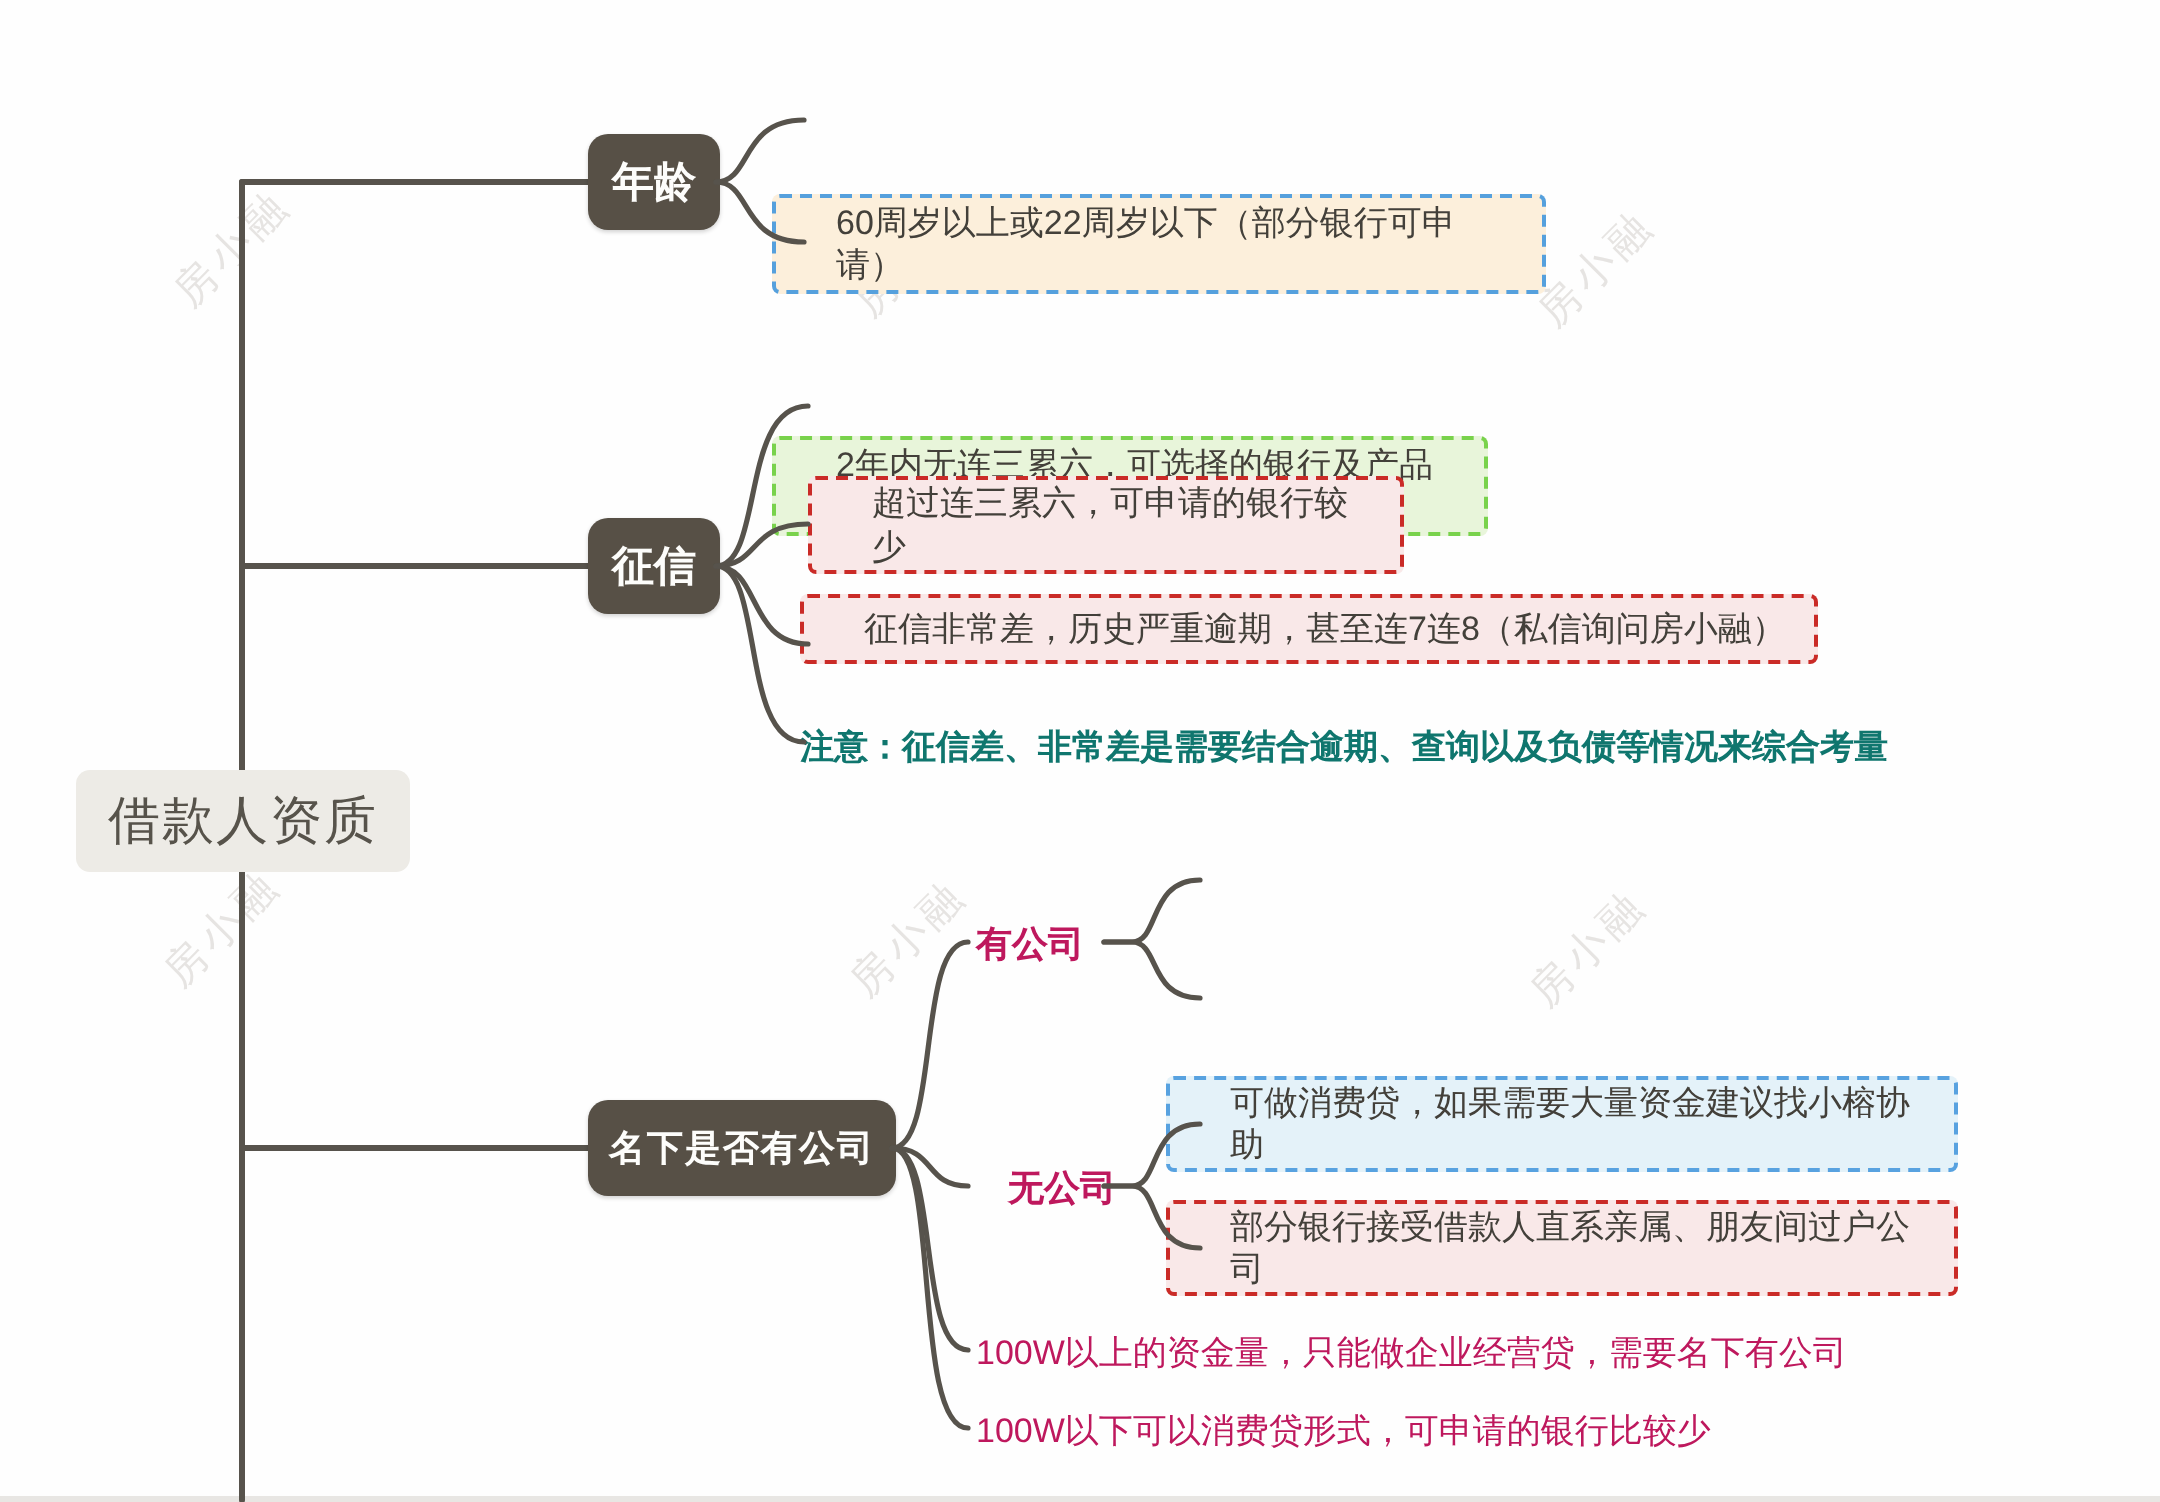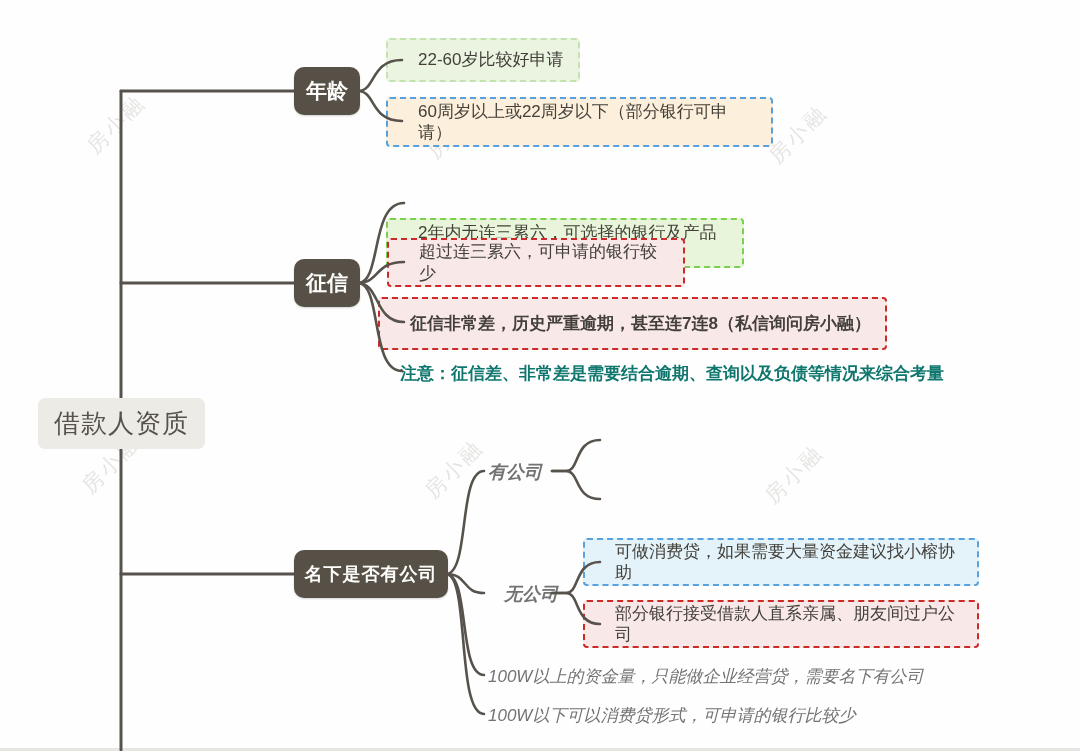--- a/index.html
+++ b/index.html
@@ -30,21 +30,21 @@
         border-radius:4px;border-width:2px;border-style:dashed;line-height:1.25;}
   .bg-green-soft{background:#eaf4e1;border-color:#c2e2b0;}
   .bg-orange{background:#fcefdb;border-color:#55a0dd;}
   .bg-green{background:#e8f5da;border-color:#79d24c;margin-top:40px;}
   .bg-pink-red{background:#f9e8e8;border-color:#ca2b27;}
   .bg-blue-green{background:#e8eef8;border-color:#62cf45;}
   .bg-pink-green{background:#f8e8e5;border-color:#62cf45;}
   .bg-blue{background:#e4f2f9;border-color:#58a2e0;}
 
   
-  .txt{position:absolute;z-index:2;font-size:17px;color:#737373;white-space:nowrap;font-style:italic;}
+  .txt{position:absolute;z-index:2;font-size:17px;color:#be185d;white-space:nowrap;}
   .txt.sub{font-weight:600;font-size:18px;}
   .note{position:absolute;z-index:2;font-size:17px;color:#0f766e;white-space:nowrap;font-weight:600;}
 </style>
 </head>
 <body>
 
 <div id="canvas">
 
   <div class="wm" style="left:80px;top:110px;">房小融</div>
   <div class="wm" style="left:420px;top:115px;">房小融</div>
@@ -79,32 +79,31 @@
       <path d="M 446 574 C 470 574 456 714 484 714"></path>
 
       <path d="M 552 471 H 566 C 580 471 574 440 600 440"></path>
       <path d="M 552 471 H 566 C 580 471 574 499 600 499"></path>
 
       <path d="M 552 593 H 566 C 580 593 574 562 600 562"></path>
       <path d="M 552 593 H 566 C 580 593 574 624 600 624"></path>
     </g>
   </svg>
 
-  <div class="root" style="left:38px;top:398px;width:167px;height:51px;">借款人资质</div>
+  <div class="root" style="left:38px;top:385px;width:167px;height:51px;">借款人资质</div>
 
   <div class="topic small" style="left:294px;top:67px;width:66px;height:48px;">年龄</div>
   <div class="topic small" style="left:294px;top:259px;width:66px;height:48px;text-align:center;">征信</div>
   <div class="topic wide" style="left:294px;top:550px;width:154px;height:48px;">名下是否有公司</div>
 
-  <div class="leaf bg-green-soft" style="left:386px;top:38px;width:194px;height:44px;">22-60岁比较好申请</div>
   <div class="leaf bg-orange" style="left:386px;top:97px;width:387px;height:50px;">60周岁以上或22周岁以下（部分银行可申请）</div>
 
   <div class="leaf bg-green" style="left:386px;top:178px;width:358px;height:50px;">2年内无连三累六，可选择的银行及产品多</div>
-  <div class="leaf bg-pink-red" style="left:387px;top:238px;width:298px;height:49px;">超过连三累六，可申请的银行较少</div>
-  <div class="leaf bg-pink-red" style="left:378px;top:297px;width:509px;height:53px;font-weight:bold;">征信非常差，历史严重逾期，甚至连7连8（私信询问房小融）</div>
+  <div class="leaf bg-pink-red" style="left:404px;top:238px;width:298px;height:49px;">超过连三累六，可申请的银行较少</div>
+  <div class="leaf bg-pink-red" style="left:400px;top:297px;width:509px;height:35px;">征信非常差，历史严重逾期，甚至连7连8（私信询问房小融）</div>
   <div class="note" style="left:400px;top:362px;">注意：征信差、非常差是需要结合逾期、查询以及负债等情况来综合考量</div>
 
   <div class="txt sub" style="left:488px;top:460px;">有公司</div>
   <div class="txt sub" style="left:488px;top:582px;margin-left:16px;">无公司</div>
 
 
   <div class="leaf bg-blue" style="left:583px;top:538px;width:396px;height:48px;">可做消费贷，如果需要大量资金建议找小榕协助</div>
   <div class="leaf bg-pink-red" style="left:583px;top:600px;width:396px;height:48px;">部分银行接受借款人直系亲属、朋友间过户公司</div>
 
   <div class="txt" style="left:488px;top:665px;">100W以上的资金量，只能做企业经营贷，需要名下有公司</div>

